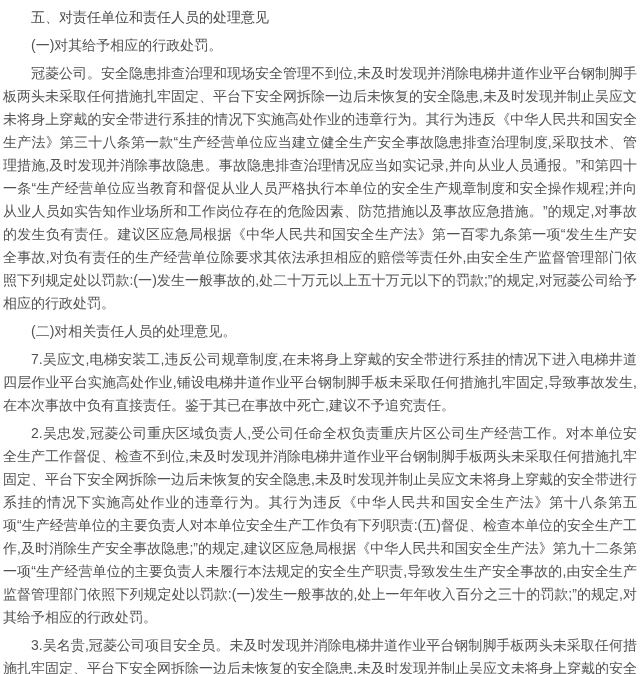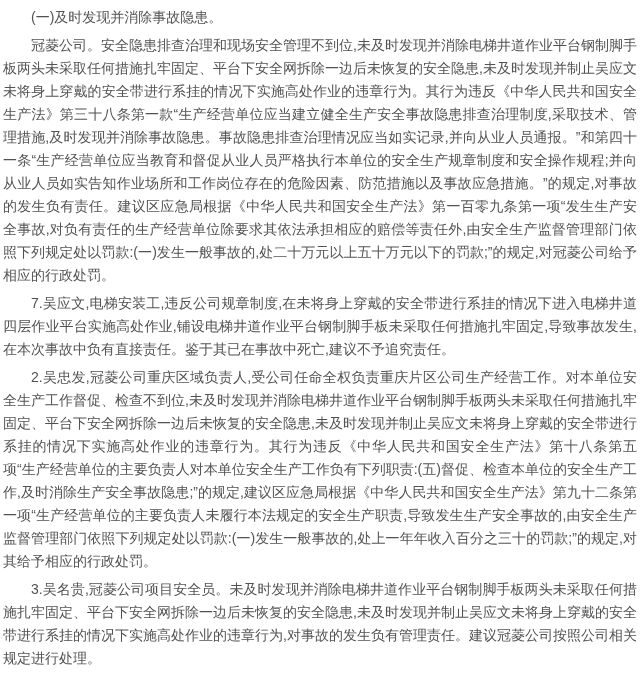--- a/index.html
+++ b/index.html
@@ -32,19 +32,21 @@
   }
   .doc p.heading {
     color: #4a4a4a;
   }
 </style>
 </head>
 <body>
 
 <div class="page">
   <div class="doc">
-    <p>(一)及时发现并消除事故隐患。</p>
+    <p class="heading">五、对责任单位和责任人员的处理意见</p>
+    <p>(一)对其给予相应的行政处罚。</p>
     <p>冠菱公司。安全隐患排查治理和现场安全管理不到位,未及时发现并消除电梯井道作业平台钢制脚手板两头未采取任何措施扎牢固定、平台下安全网拆除一边后未恢复的安全隐患,未及时发现并制止吴应文未将身上穿戴的安全带进行系挂的情况下实施高处作业的违章行为。其行为违反《中华人民共和国安全生产法》第三十八条第一款“生产经营单位应当建立健全生产安全事故隐患排查治理制度,采取技术、管理措施,及时发现并消除事故隐患。事故隐患排查治理情况应当如实记录,并向从业人员通报。”和第四十一条“生产经营单位应当教育和督促从业人员严格执行本单位的安全生产规章制度和安全操作规程;并向从业人员如实告知作业场所和工作岗位存在的危险因素、防范措施以及事故应急措施。”的规定,对事故的发生负有责任。建议区应急局根据《中华人民共和国安全生产法》第一百零九条第一项“发生生产安全事故,对负有责任的生产经营单位除要求其依法承担相应的赔偿等责任外,由安全生产监督管理部门依照下列规定处以罚款:(一)发生一般事故的,处二十万元以上五十万元以下的罚款;”的规定,对冠菱公司给予相应的行政处罚。</p>
+    <p>(二)对相关责任人员的处理意见。</p>
     <p>7.吴应文,电梯安装工,违反公司规章制度,在未将身上穿戴的安全带进行系挂的情况下进入电梯井道四层作业平台实施高处作业,铺设电梯井道作业平台钢制脚手板未采取任何措施扎牢固定,导致事故发生,在本次事故中负有直接责任。鉴于其已在事故中死亡,建议不予追究责任。</p>
     <p>2.吴忠发,冠菱公司重庆区域负责人,受公司任命全权负责重庆片区公司生产经营工作。对本单位安全生产工作督促、检查不到位,未及时发现并消除电梯井道作业平台钢制脚手板两头未采取任何措施扎牢固定、平台下安全网拆除一边后未恢复的安全隐患,未及时发现并制止吴应文未将身上穿戴的安全带进行系挂的情况下实施高处作业的违章行为。其行为违反《中华人民共和国安全生产法》第十八条第五项“生产经营单位的主要负责人对本单位安全生产工作负有下列职责:(五)督促、检查本单位的安全生产工作,及时消除生产安全事故隐患;”的规定,建议区应急局根据《中华人民共和国安全生产法》第九十二条第一项“生产经营单位的主要负责人未履行本法规定的安全生产职责,导致发生生产安全事故的,由安全生产监督管理部门依照下列规定处以罚款:(一)发生一般事故的,处上一年年收入百分之三十的罚款;”的规定,对其给予相应的行政处罚。</p>
     <p>3.吴名贵,冠菱公司项目安全员。未及时发现并消除电梯井道作业平台钢制脚手板两头未采取任何措施扎牢固定、平台下安全网拆除一边后未恢复的安全隐患,未及时发现并制止吴应文未将身上穿戴的安全带进行系挂的情况下实施高处作业的违章行为,对事故的发生负有管理责任。建议冠菱公司按照公司相关规定进行处理。</p>
   </div>
 </div>
 
 </body></html>

